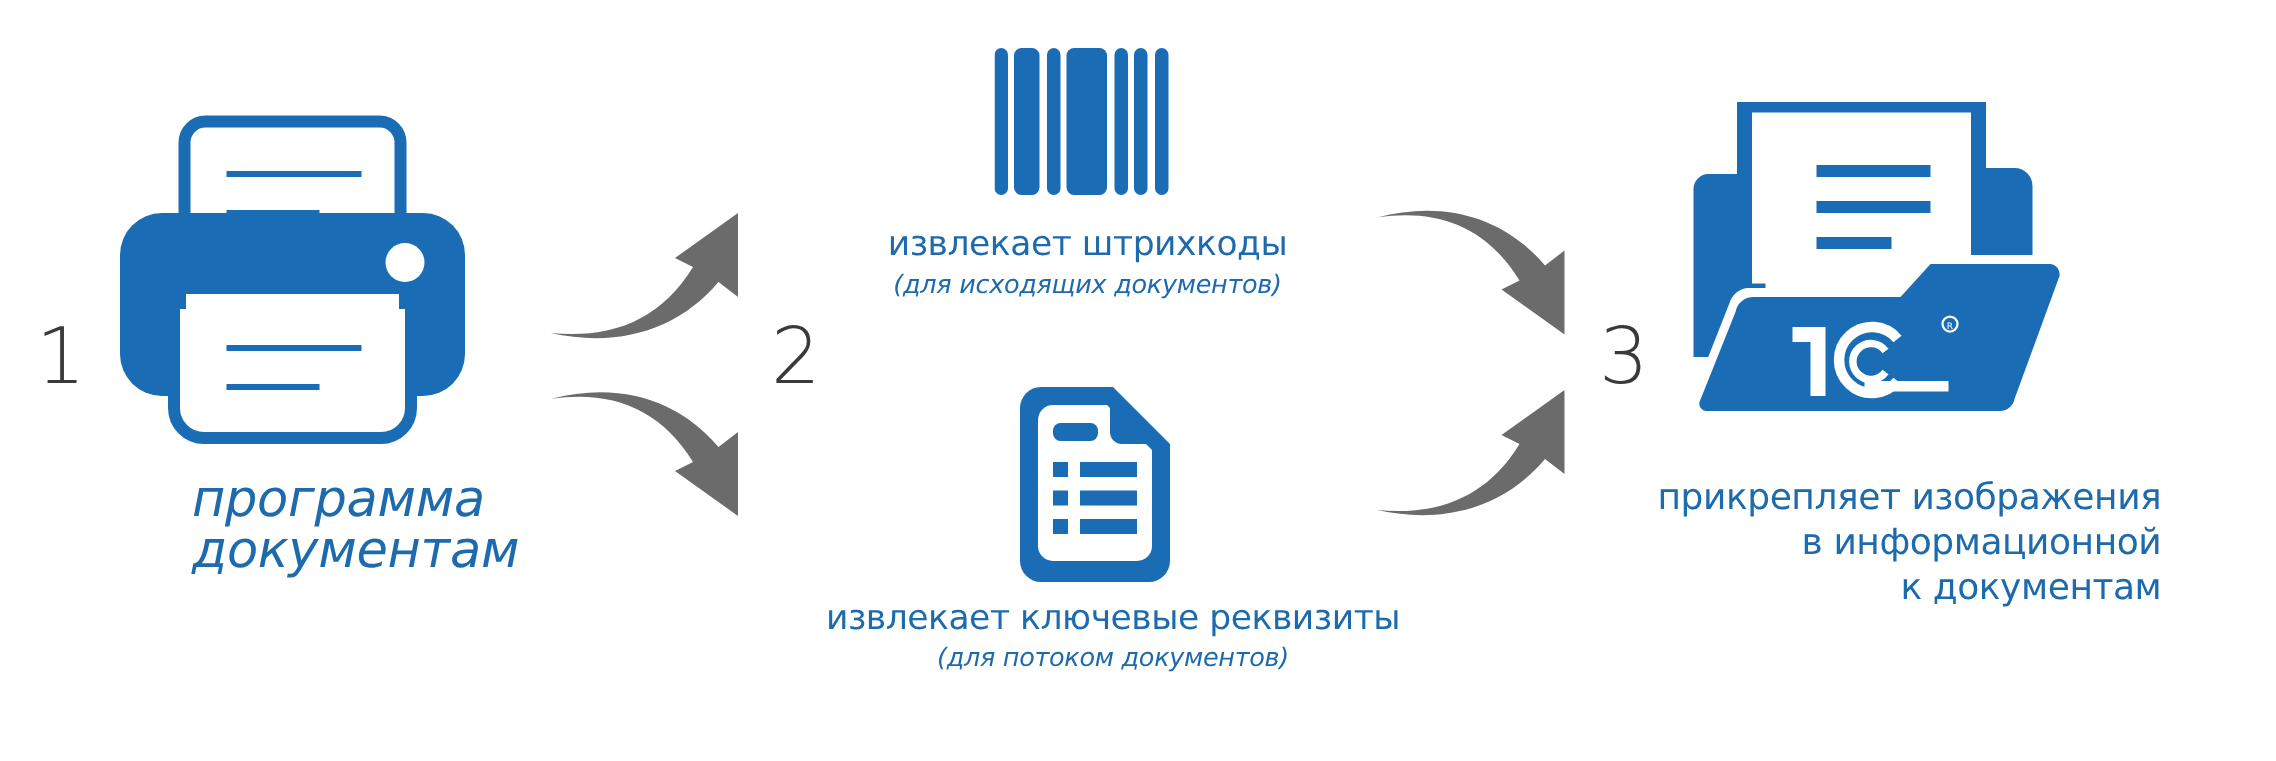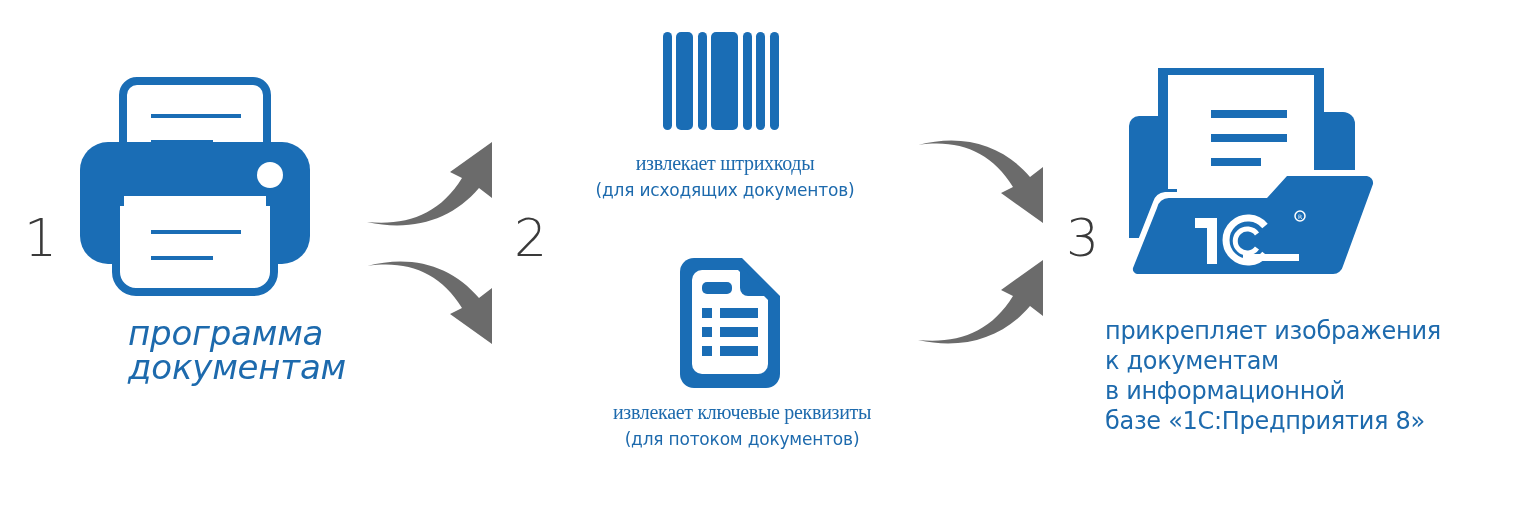--- a/index.html
+++ b/index.html
@@ -5,24 +5,24 @@
     html, body { margin: 0; padding: 0; background: #ffffff; }
     body { width: 1517px; height: 507px; position: relative; overflow: hidden;
            font-family: "DejaVu Sans", "Liberation Sans", sans-serif; }
     .abs { position: absolute; }
     .num { font-family: "DejaVu Sans", sans-serif; font-weight: 200; color: #3a3a3a;
            font-size: 52px; line-height: 1; }
     .blue-text { color: #1d6aad; }
     .step1-text { left: 128px; top: 316px; font-size: 34px; line-height: 34px; letter-spacing: -0.2px; font-style: italic; }
     .step1-text div { white-space: nowrap; }
     .center-text { text-align: center; white-space: nowrap; }
-    .main-line { font-size: 20px; line-height: 30px; letter-spacing: -0.3px; font-family: Liberation Serif, serif; }
-    .sub-line { font-size: 17px; line-height: 24px; letter-spacing: -0.2px; }
+    .main-line { font-size: 23px; line-height: 30px; letter-spacing: -0.3px; }
+    .sub-line { font-size: 17px; line-height: 24px; letter-spacing: -0.2px; font-style: italic; }
     .step3-text { left: 1105px; top: 316px; font-size: 24px; line-height: 30px; letter-spacing: -0.3px; }
-    .step3-text div { white-space: nowrap; }
+    .step3-text div { white-space: nowrap; text-align: right; }
     svg { display: block; }
   </style>
 </head>
 <body>
 
 <div class="abs num" style="left:24px; top:212px;">1</div>
 
 <div class="abs" style="left:78px; top:76px;">
   <svg width="234" height="222" viewBox="0 0 234 222">
 
@@ -133,16 +133,15 @@
       <path d="M132,166 A12,12 0 1 0 132,180" fill="none" stroke="#ffffff" stroke-width="5"></path>
       <rect x="118" y="186" width="56" height="7" fill="#ffffff"></rect>
       <circle cx="175" cy="148" r="5" fill="none" stroke="#ffffff" stroke-width="1.5"></circle>
       <text x="175" y="151" font-size="6" fill="#ffffff" text-anchor="middle" font-family="DejaVu Sans, sans-serif">R</text>
     </g>
   </svg>
 </div>
 
 <div class="abs blue-text step3-text">
   <div>прикрепляет изображения</div>
+  <div>в информационной</div>
   <div>к документам</div>
-  <div>в информационной</div>
-  <div>базе «1С:Предприятия 8»</div>
 </div>
 
 </body></html>

